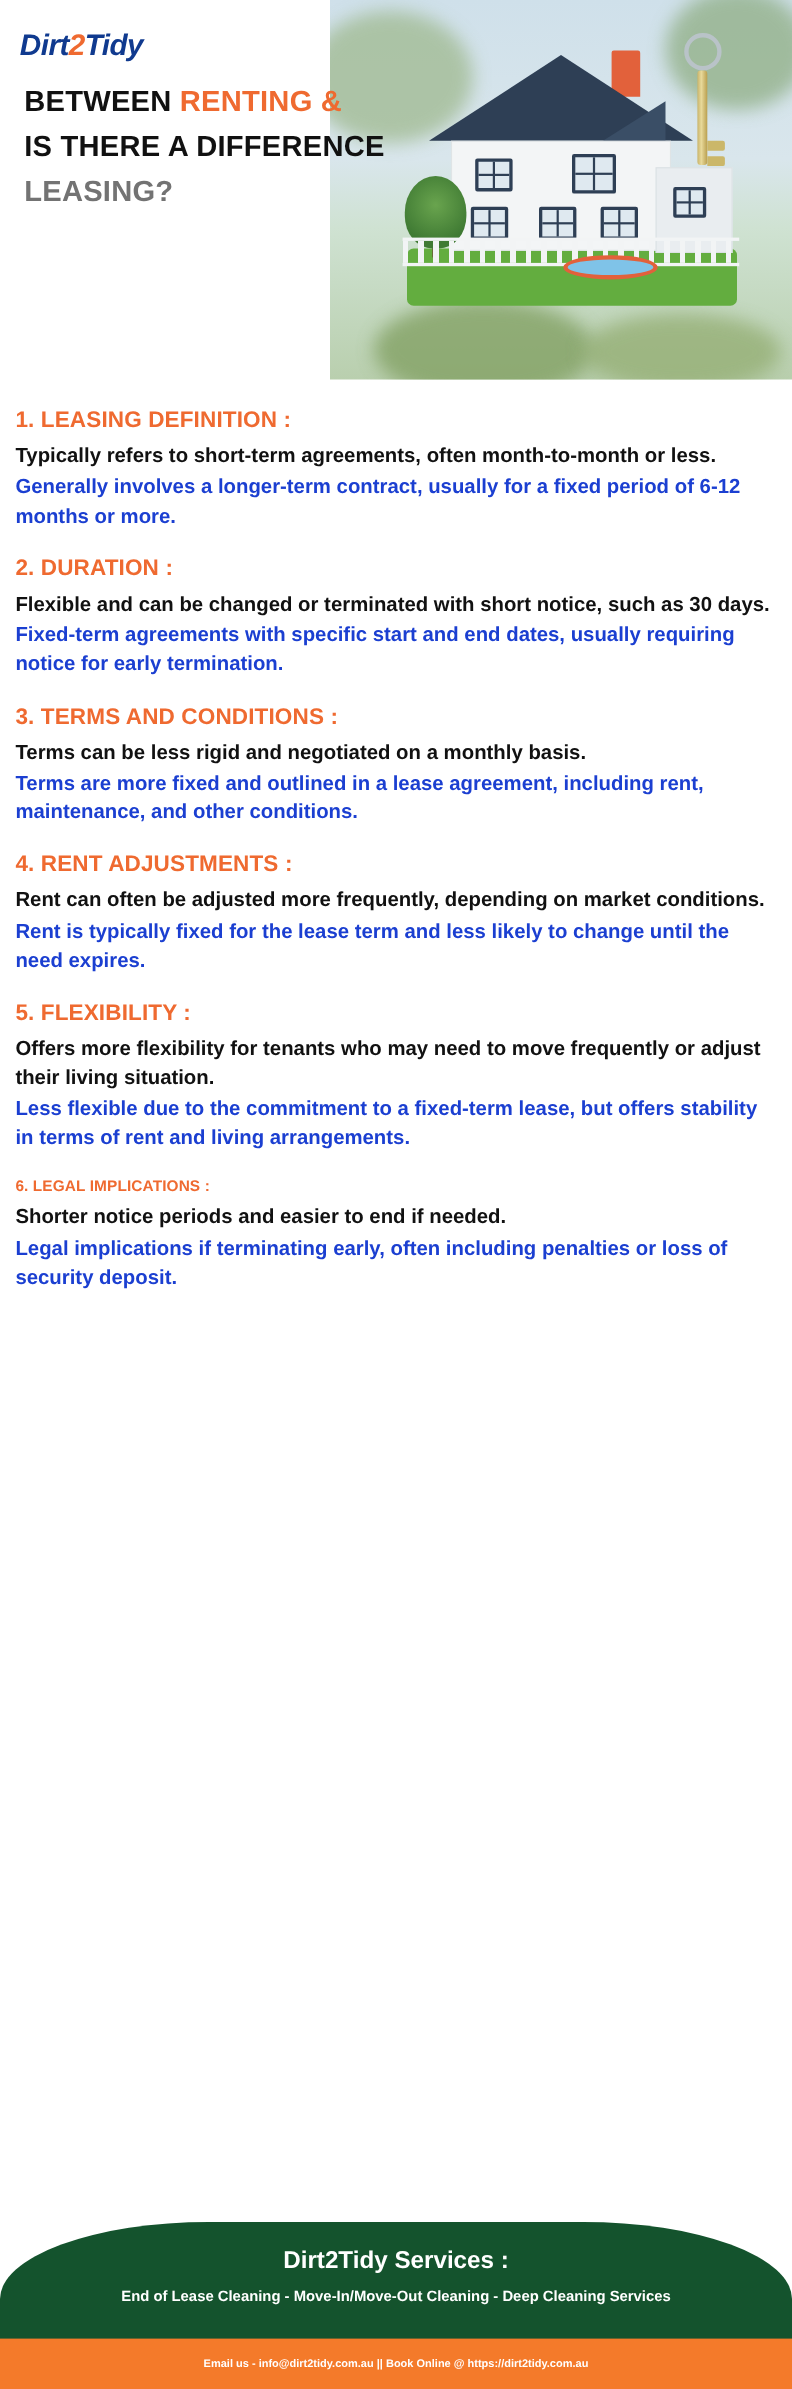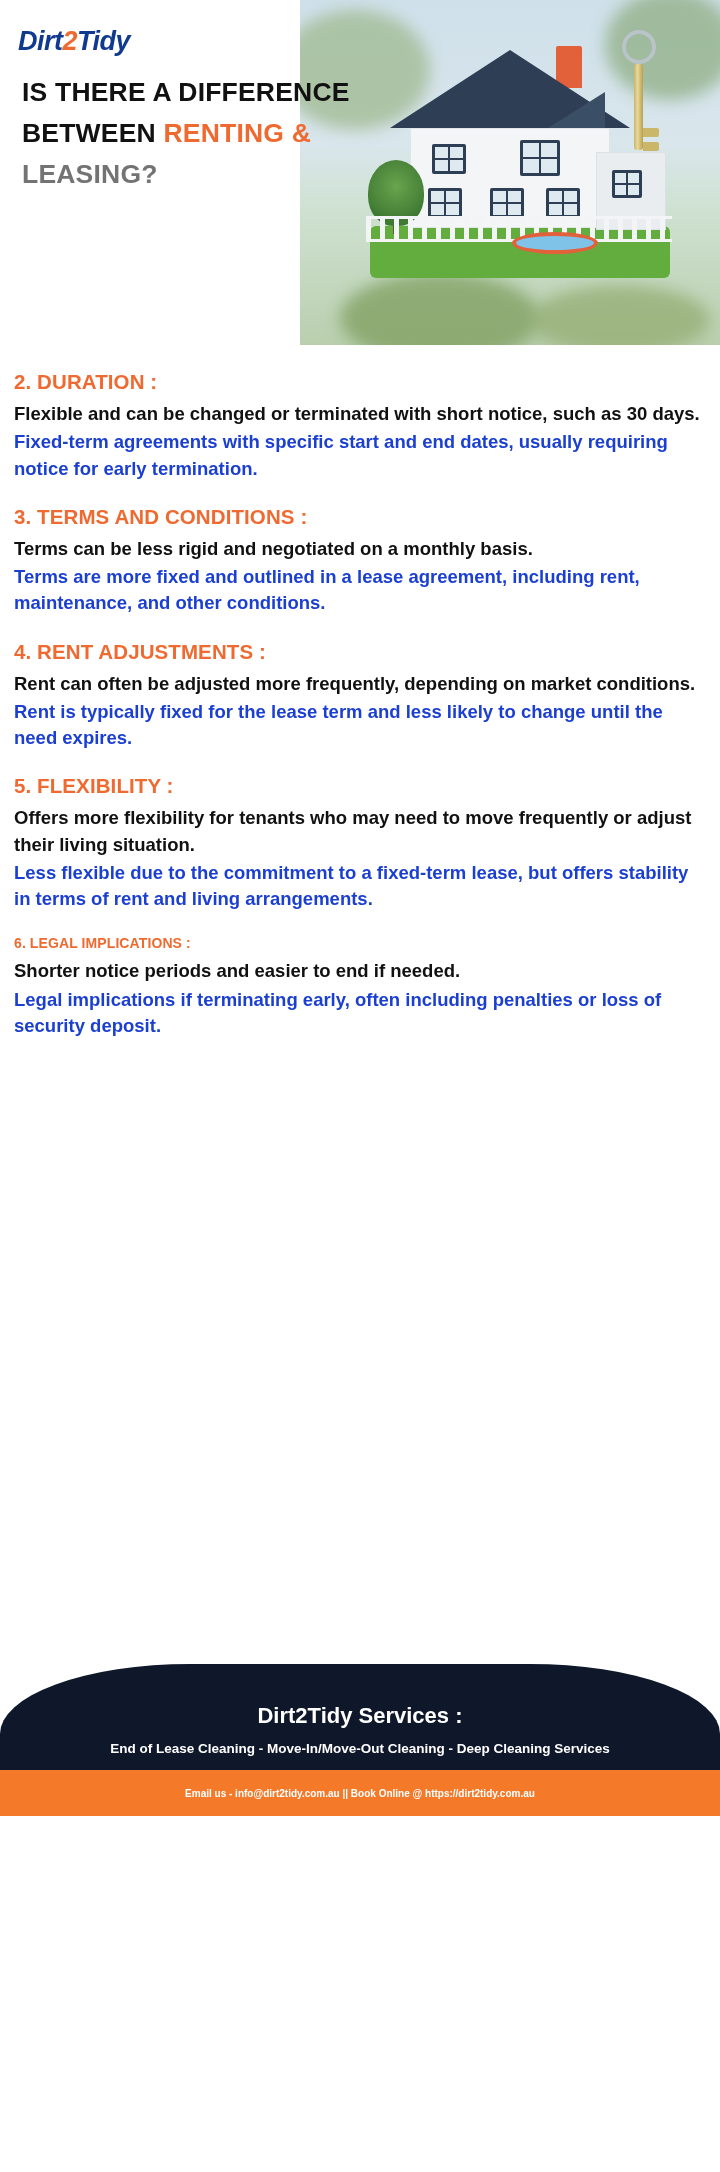--- a/index.html
+++ b/index.html
@@ -5,21 +5,21 @@
   * { box-sizing: border-box; margin: 0; padding: 0; }
   html, body {
     width: 720px;
     height: 2172px;
     background: #ffffff;
     font-family: "Liberation Sans", sans-serif;
   }
   .page {
     position: relative;
     width: 720px;
-    height: 1816px;
+    height: 2172px;
     background: #ffffff;
     overflow: hidden;
   }
 
   
   .header {
     position: relative;
     height: 360px;
     width: 100%;
     overflow: hidden;
@@ -229,25 +229,25 @@
     line-height: 1.42;
     margin-top: 2px;
   }
 
   
   .footer {
     position: absolute;
     left: 0; bottom: 0;
     width: 100%;
     height: 152px;
-    background: #0f172a;
+    background: #14532d;
     border-radius: 190px 190px 0 0 / 70px 70px 0 0;
     color: #ffffff;
     text-align: center;
-    padding-top: 39px;
+    padding-top: 22px;
     overflow: hidden;
   }
   .footer-title {
     font-size: 22px;
     font-weight: 700;
     margin-bottom: 12px;
   }
   .footer-services {
     font-size: 13.5px;
     font-weight: 700;
@@ -306,32 +306,37 @@
         <div class="key-bit1"></div>
         <div class="key-bit2"></div>
       </div>
     </div>
 
     <div class="logo">
       <span>Dirt</span><span class="accent">2</span><span>Tidy</span>
     </div>
 
     <div class="title-block">
-      <div class="title-line">IS THERE A DIFFERENCE</div>
       <div class="title-line">
         <span>BETWEEN </span><span class="orange">RENTING &amp;</span>
       </div>
+      <div class="title-line">IS THERE A DIFFERENCE</div>
       <div class="title-line">
         <span class="blue">LEASING?</span>
       </div>
     </div>
   </div>
 
   <div class="content">
 
+    <div class="section">
+      <div class="sec-head">1. LEASING DEFINITION :</div>
+      <div class="sec-black">Typically refers to short-term agreements, often month-to-month or less.</div>
+      <div class="sec-blue">Generally involves a longer-term contract, usually for a fixed period of 6-12 months or more.</div>
+    </div>
 
     <div class="section">
       <div class="sec-head">2. DURATION :</div>
       <div class="sec-black">Flexible and can be changed or terminated with short notice, such as 30 days.</div>
       <div class="sec-blue">Fixed-term agreements with specific start and end dates, usually requiring notice for early termination.</div>
     </div>
 
     <div class="section">
       <div class="sec-head">3. TERMS AND CONDITIONS :</div>
       <div class="sec-black">Terms can be less rigid and negotiated on a monthly basis.</div>

